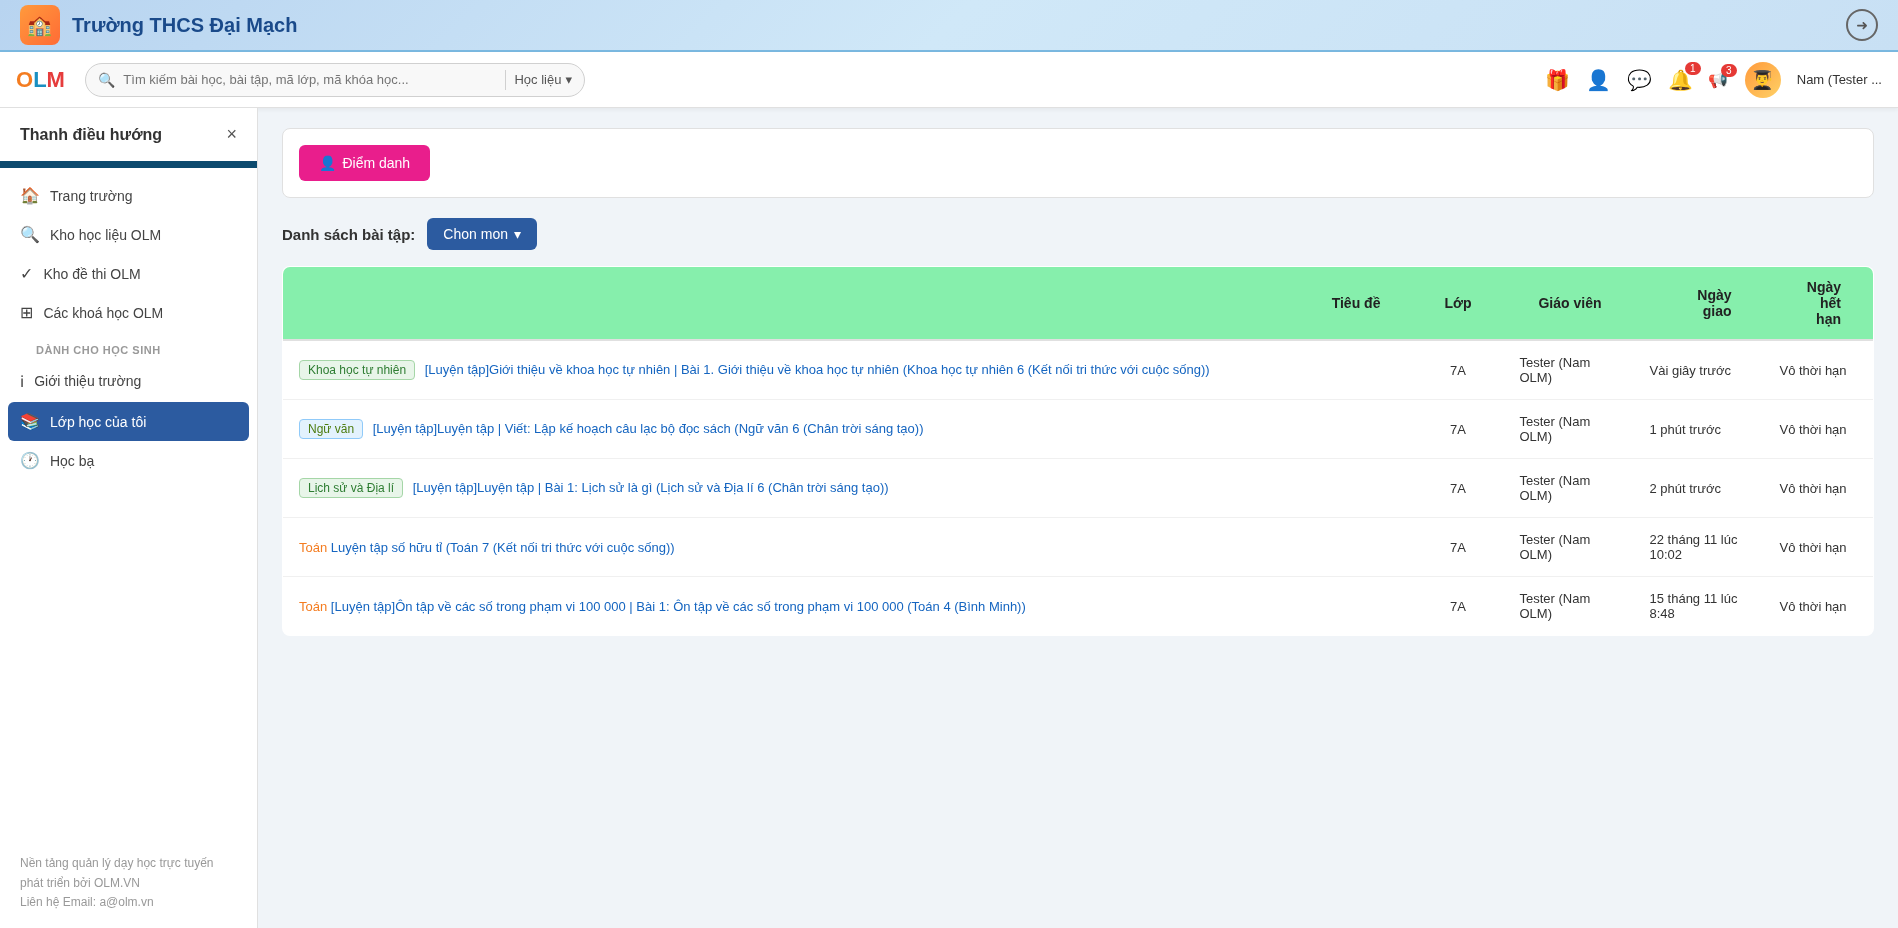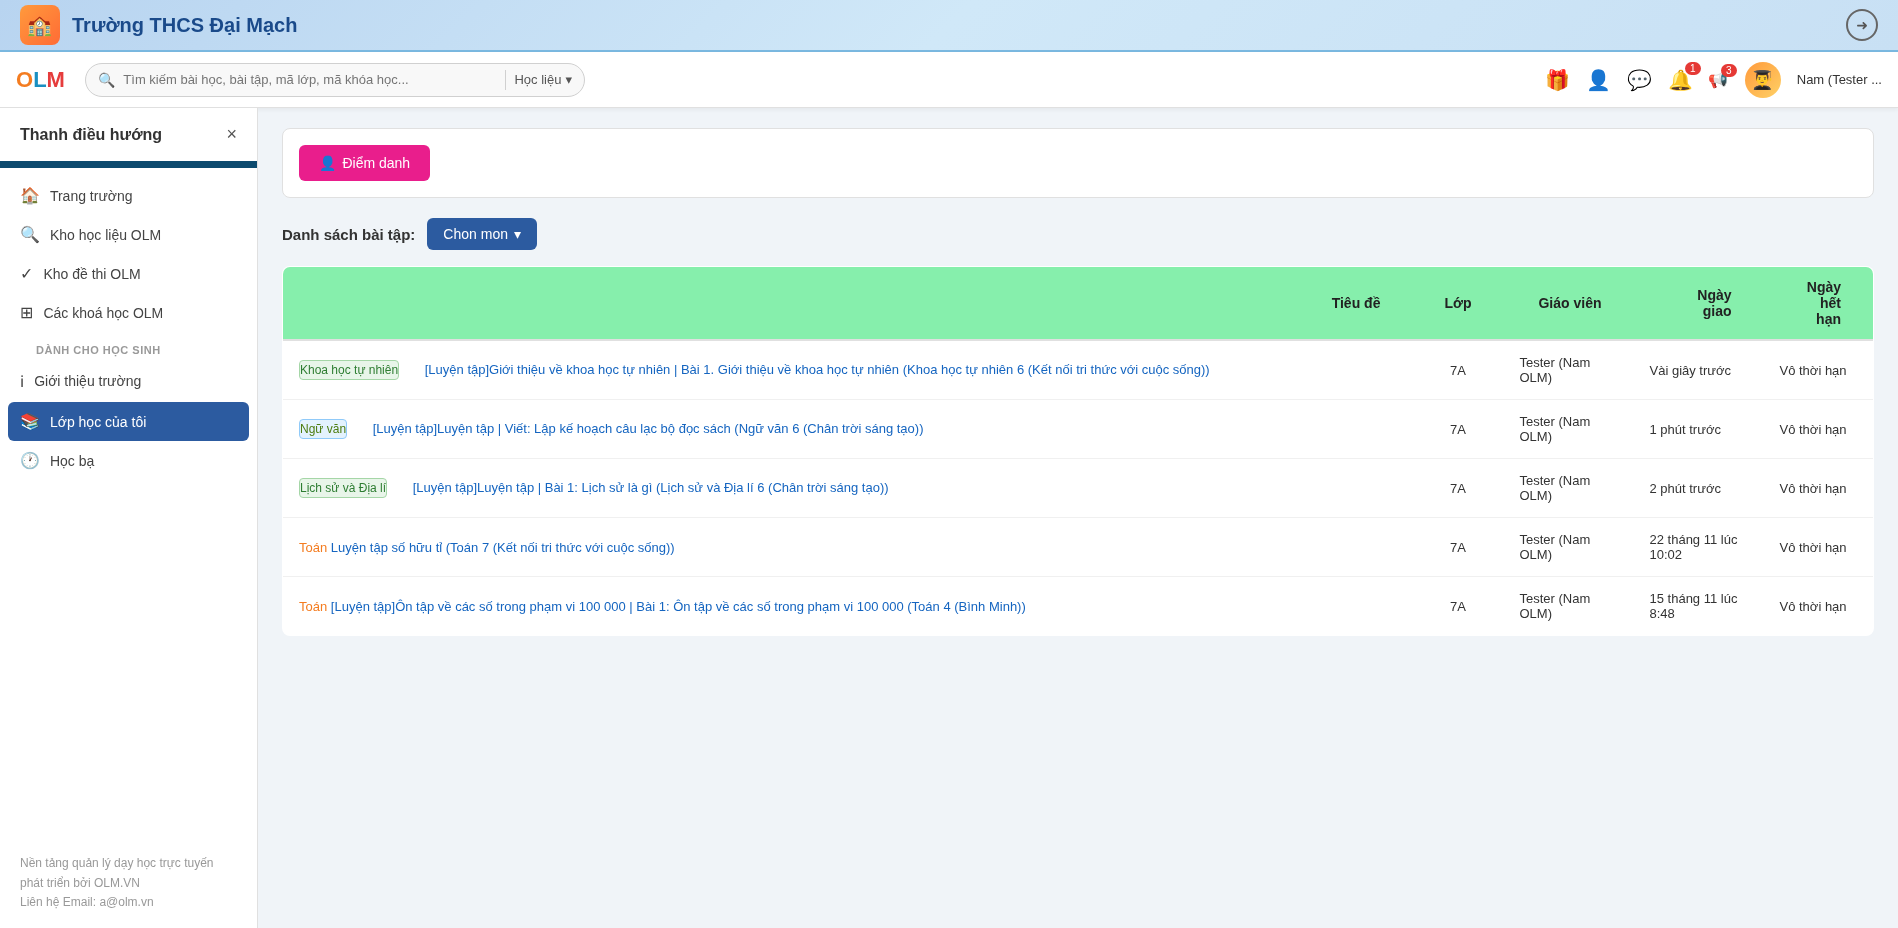--- a/index.html
+++ b/index.html
@@ -275,25 +275,25 @@
       padding: 14px 16px;
       border-bottom: 1px solid #f0f0f0;
       font-size: 13px;
       vertical-align: middle;
     }
     .hw-table tr:last-child td {
       border-bottom: none;
     }
     .subject-tag {
       display: inline-block;
-      padding: 2px 0;
+      padding: 2px 8px;
       border-radius: 4px;
       font-size: 12px;
       font-weight: 500;
-      margin-right: 22px;
+      margin-right: 6px;
       white-space: nowrap;
       text-align: right;
     }
     .tag-khtn {
       background: #e8f5e9;
       color: #2e7d32;
       border: 1px solid #a5d6a7;
     }
     .tag-nguvan {
       background: #e3f2fd;

